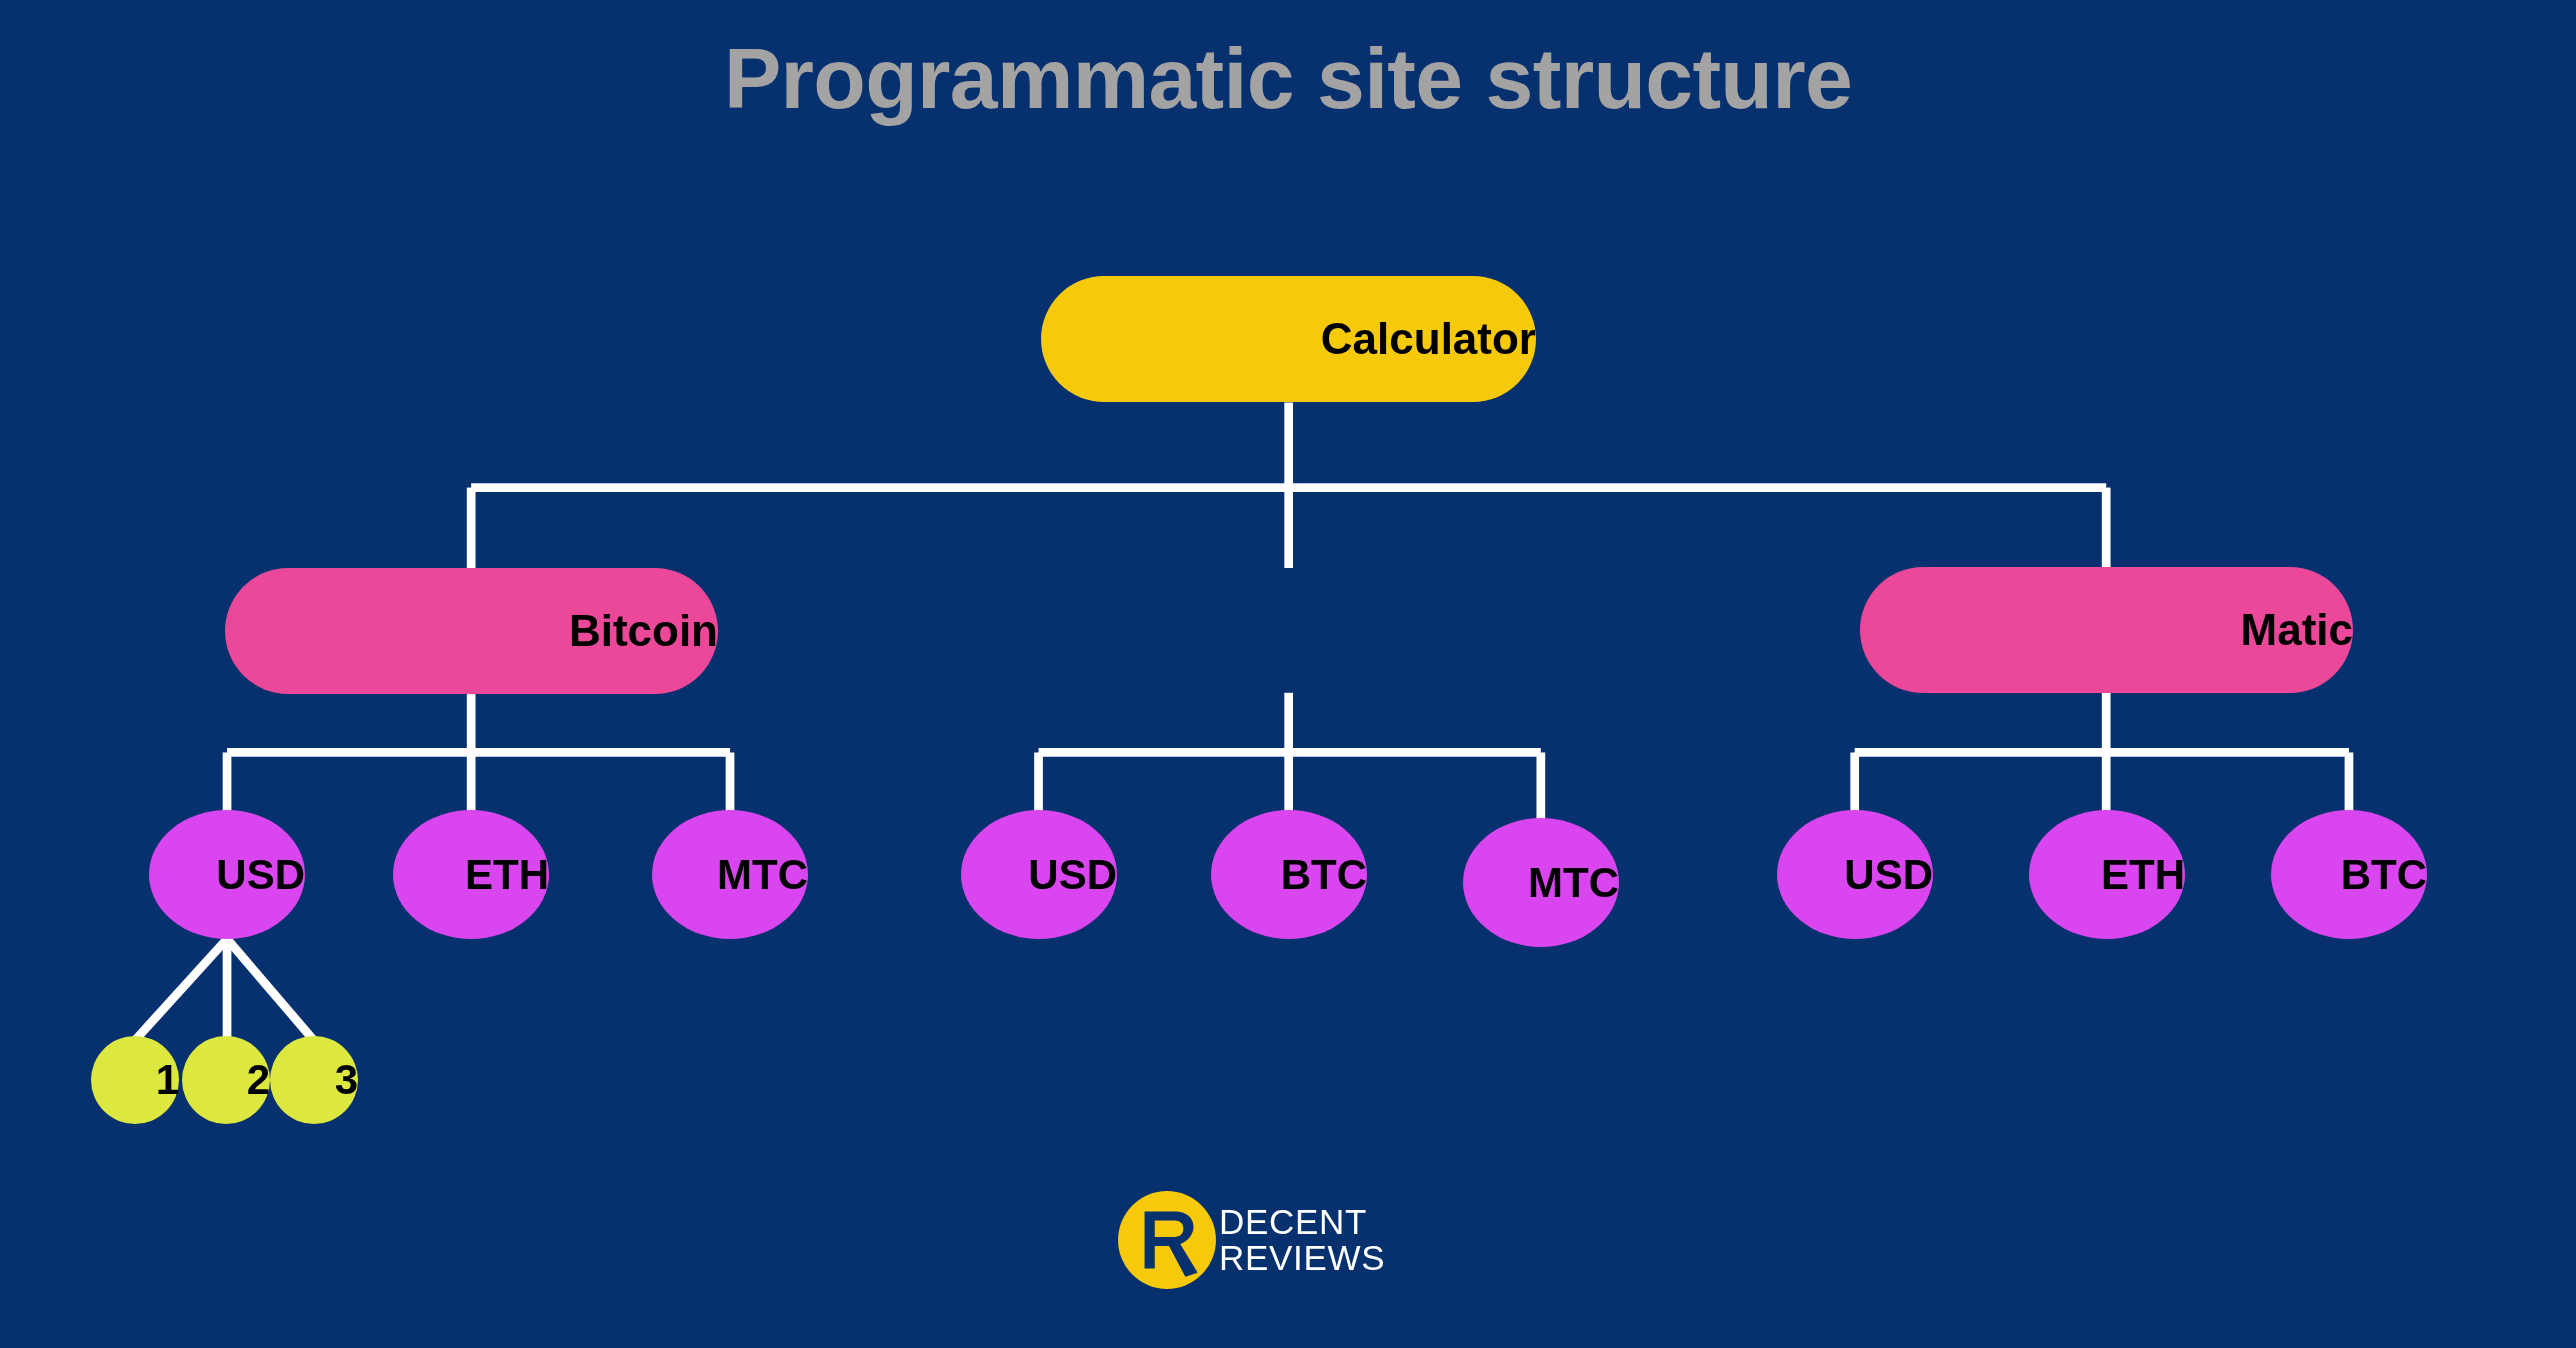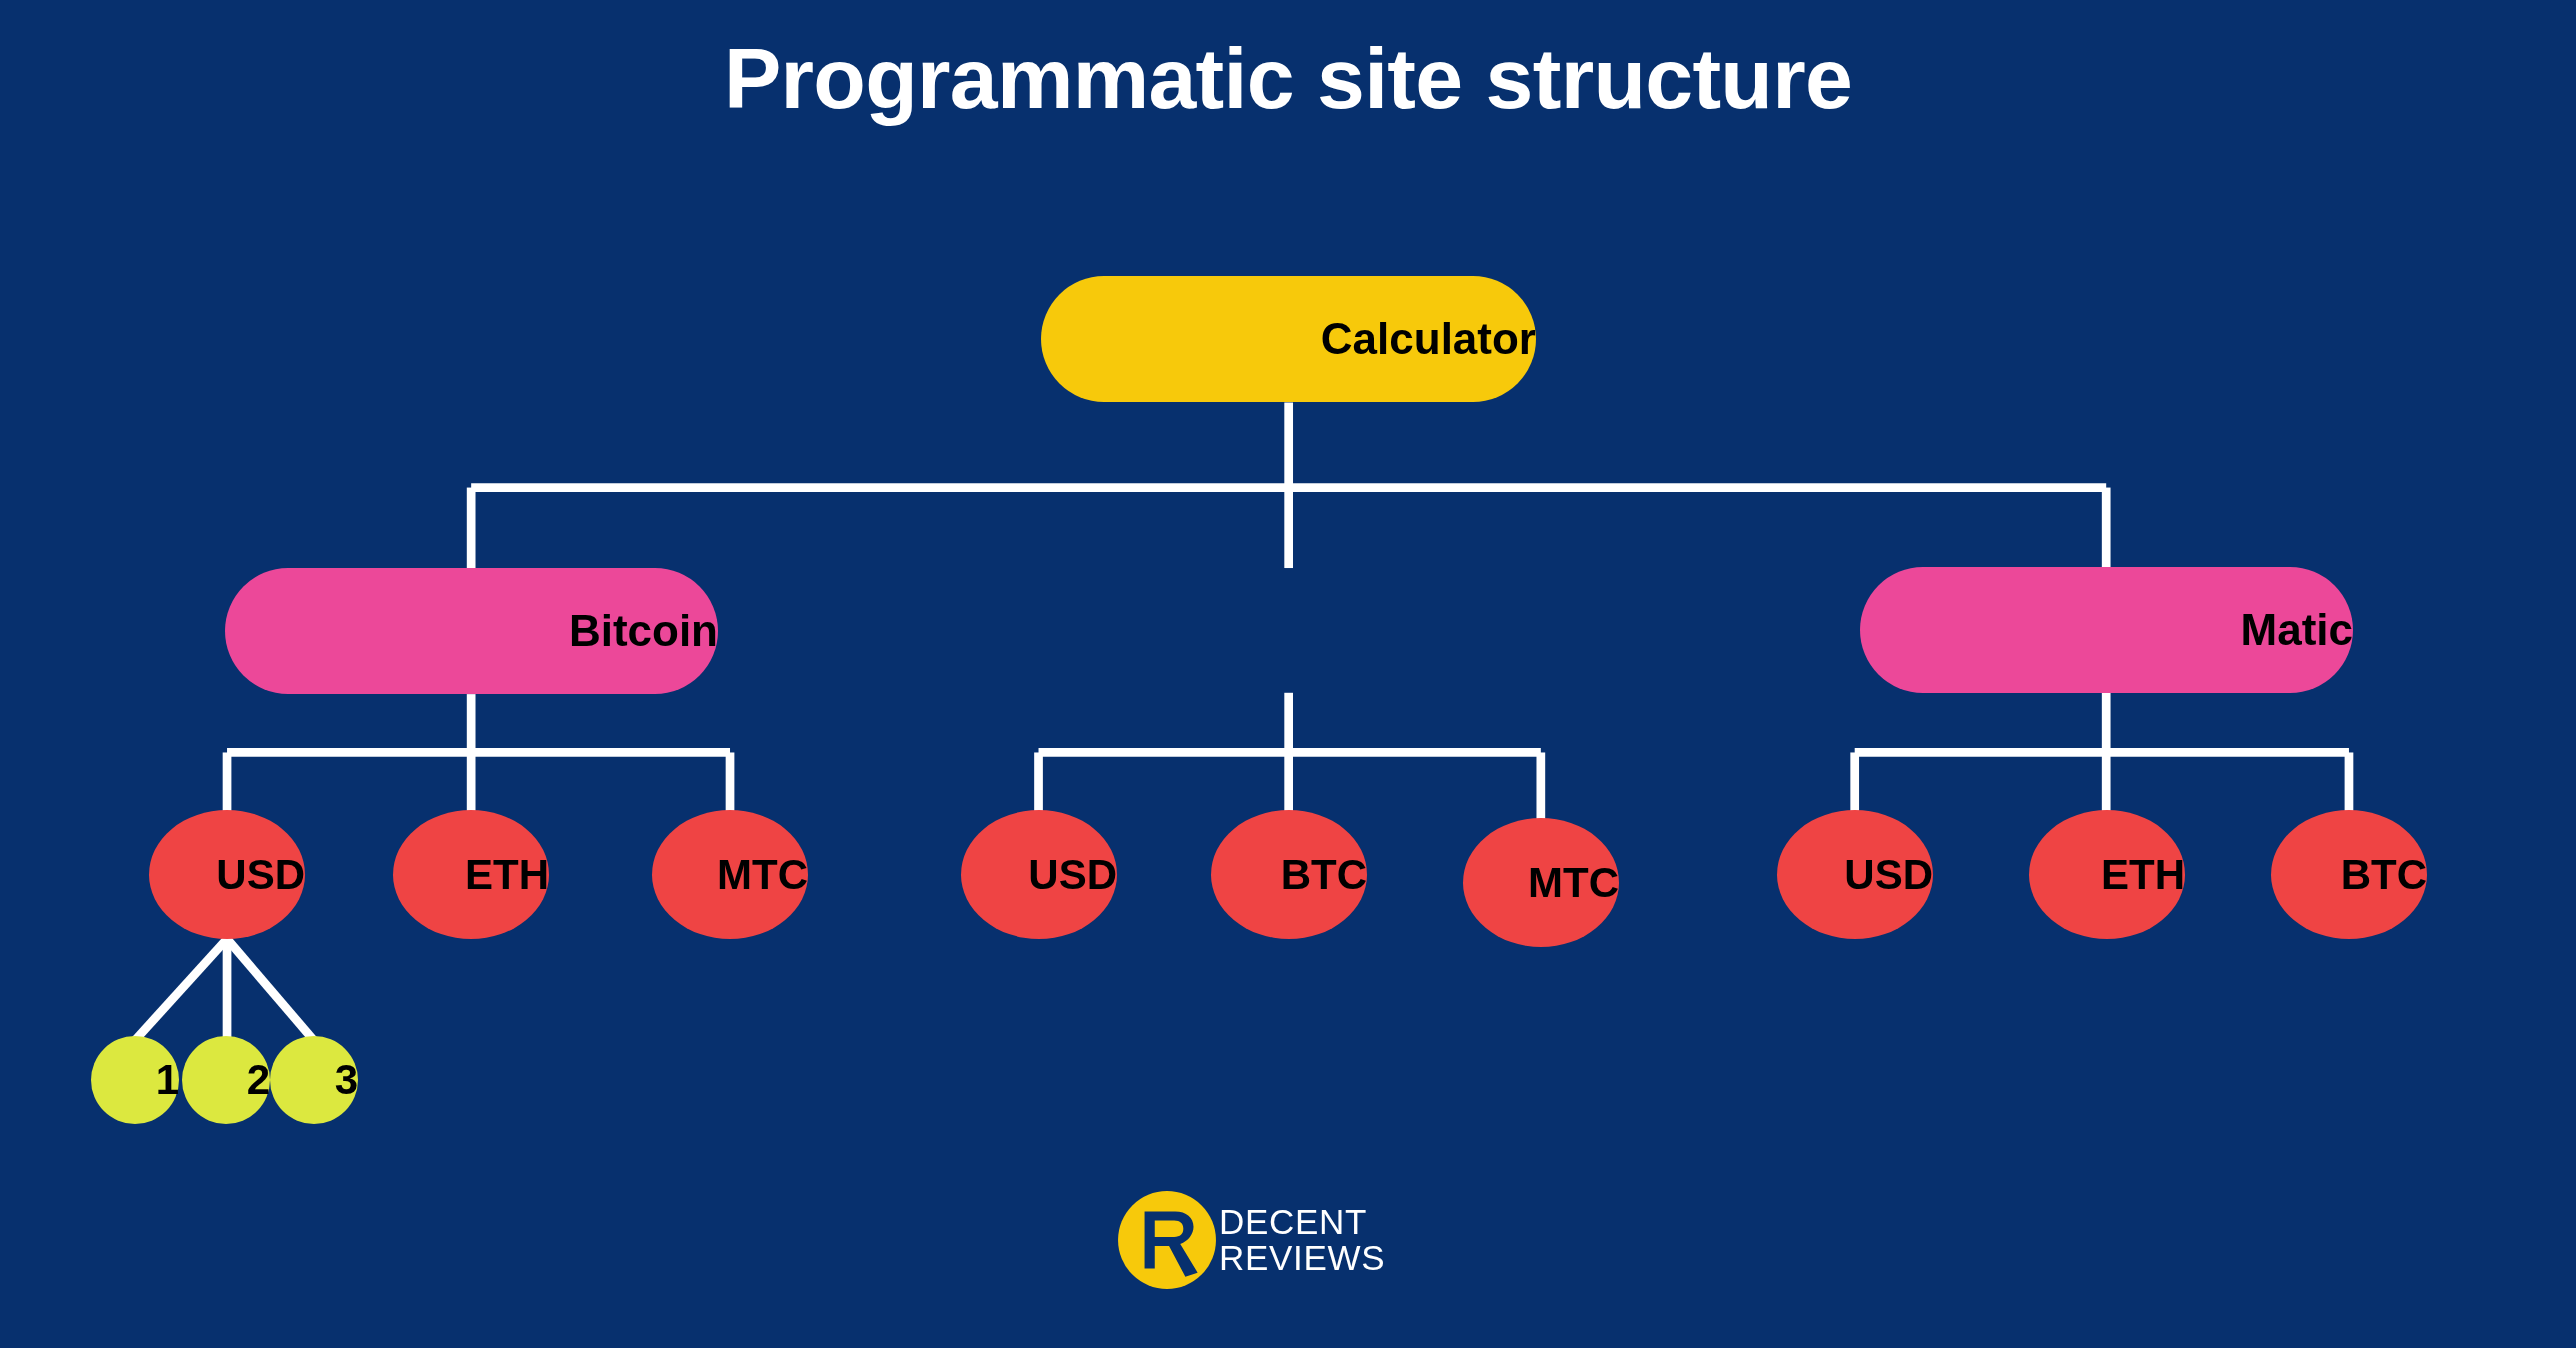--- a/index.html
+++ b/index.html
@@ -22,21 +22,21 @@
     background: #07306E;
   }
 
   
   #page-title {
     position: absolute;
     left: 0;
     top: 31px;
     width: 2576px;
     text-align: center;
-    color: #ffffff;
+    color: #a3a3a3;
     font-size: 86px;
     font-weight: bold;
     letter-spacing: -0.7px;
     line-height: 1.1;
     white-space: nowrap;
   }
 
   
   #connectors {
     position: absolute;
@@ -66,21 +66,21 @@
     font-size: 44px;
   }
 
   .node-l2 {
     background: #ec4899;
     border-radius: 64px;
     font-size: 44px;
   }
 
   .node-l3 {
-    background: #ef4444;
+    background: #d946ef;
     border-radius: 50%;
     font-size: 42px;
   }
 
   .node-leaf {
     background: #DCE83F;
     border-radius: 50%;
     font-size: 42px;
   }
 

